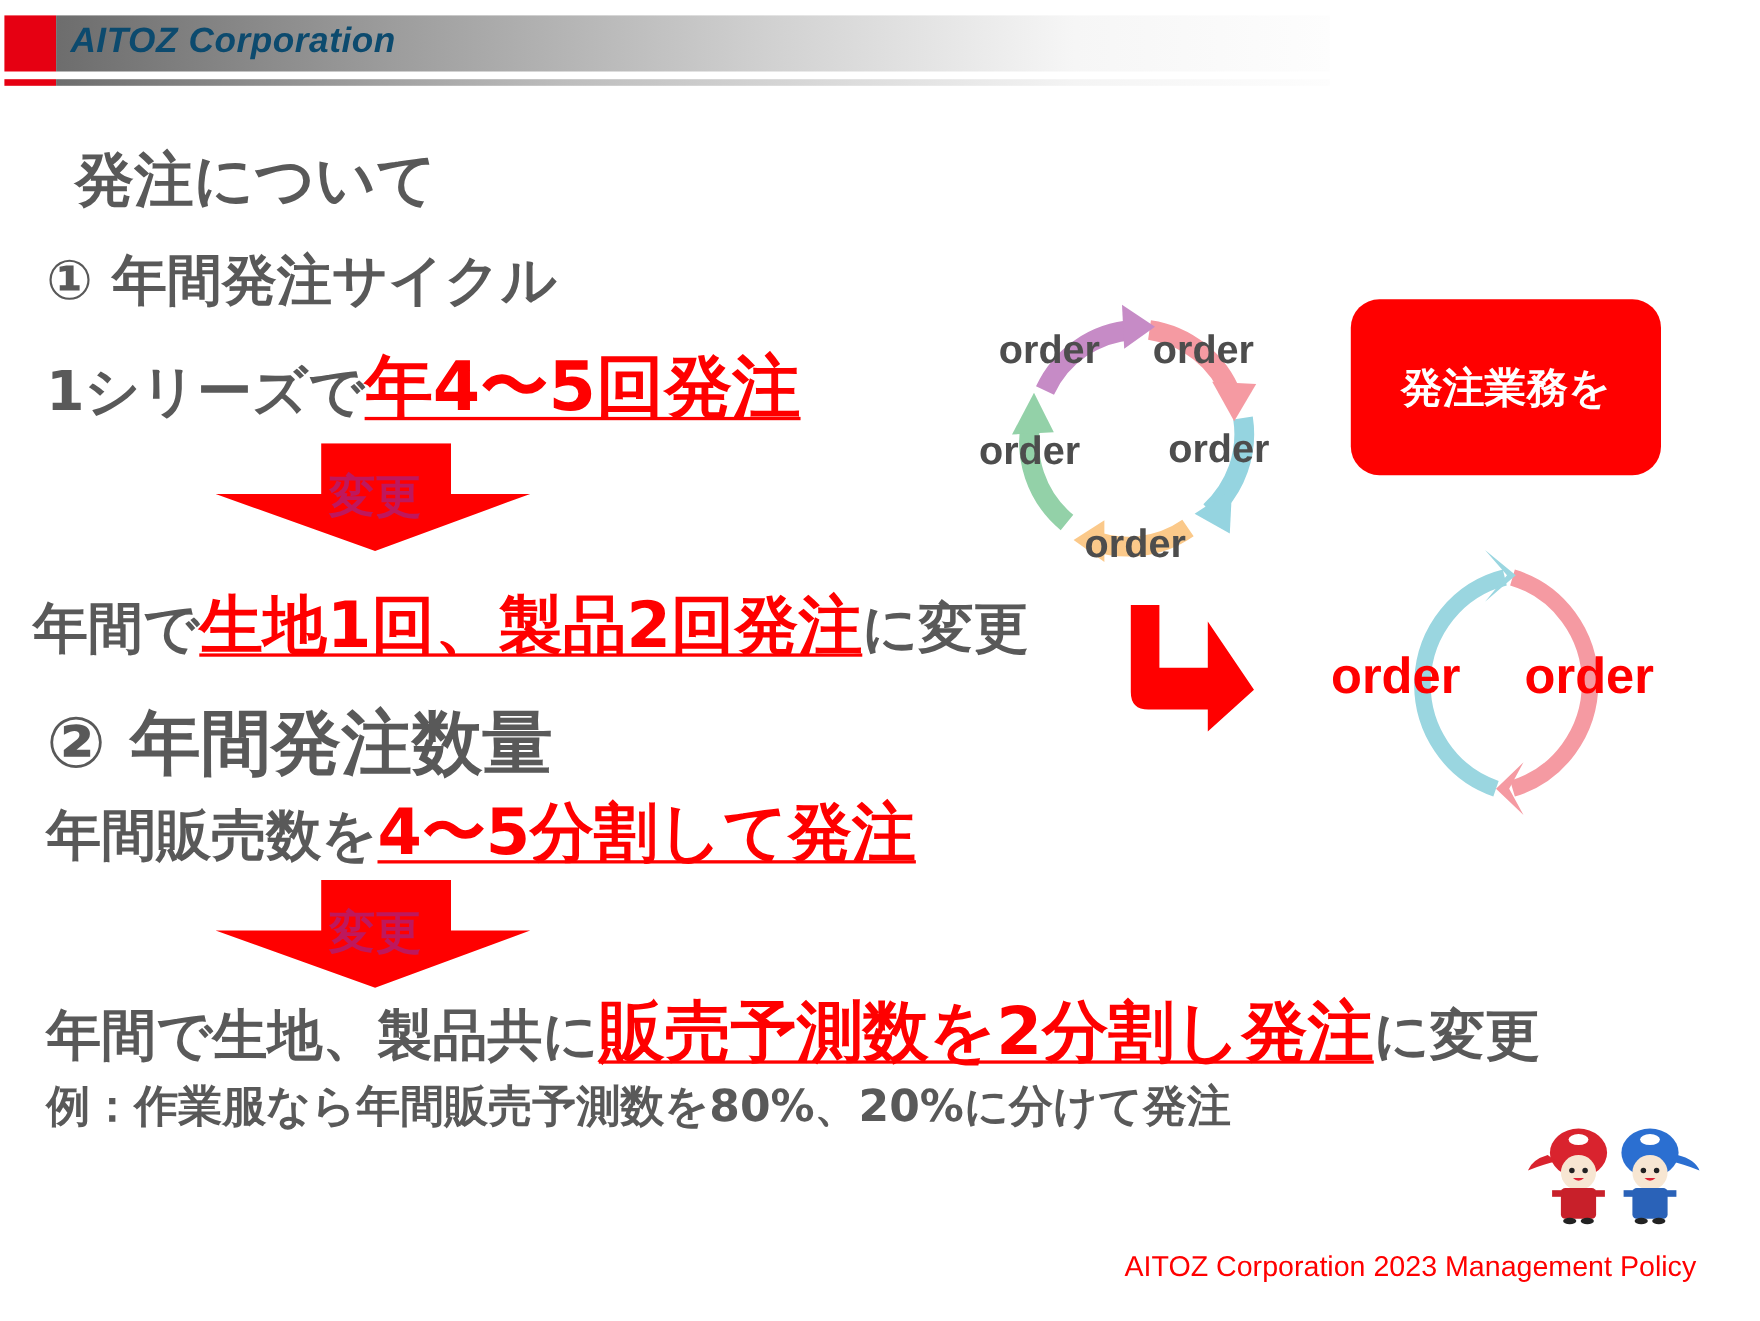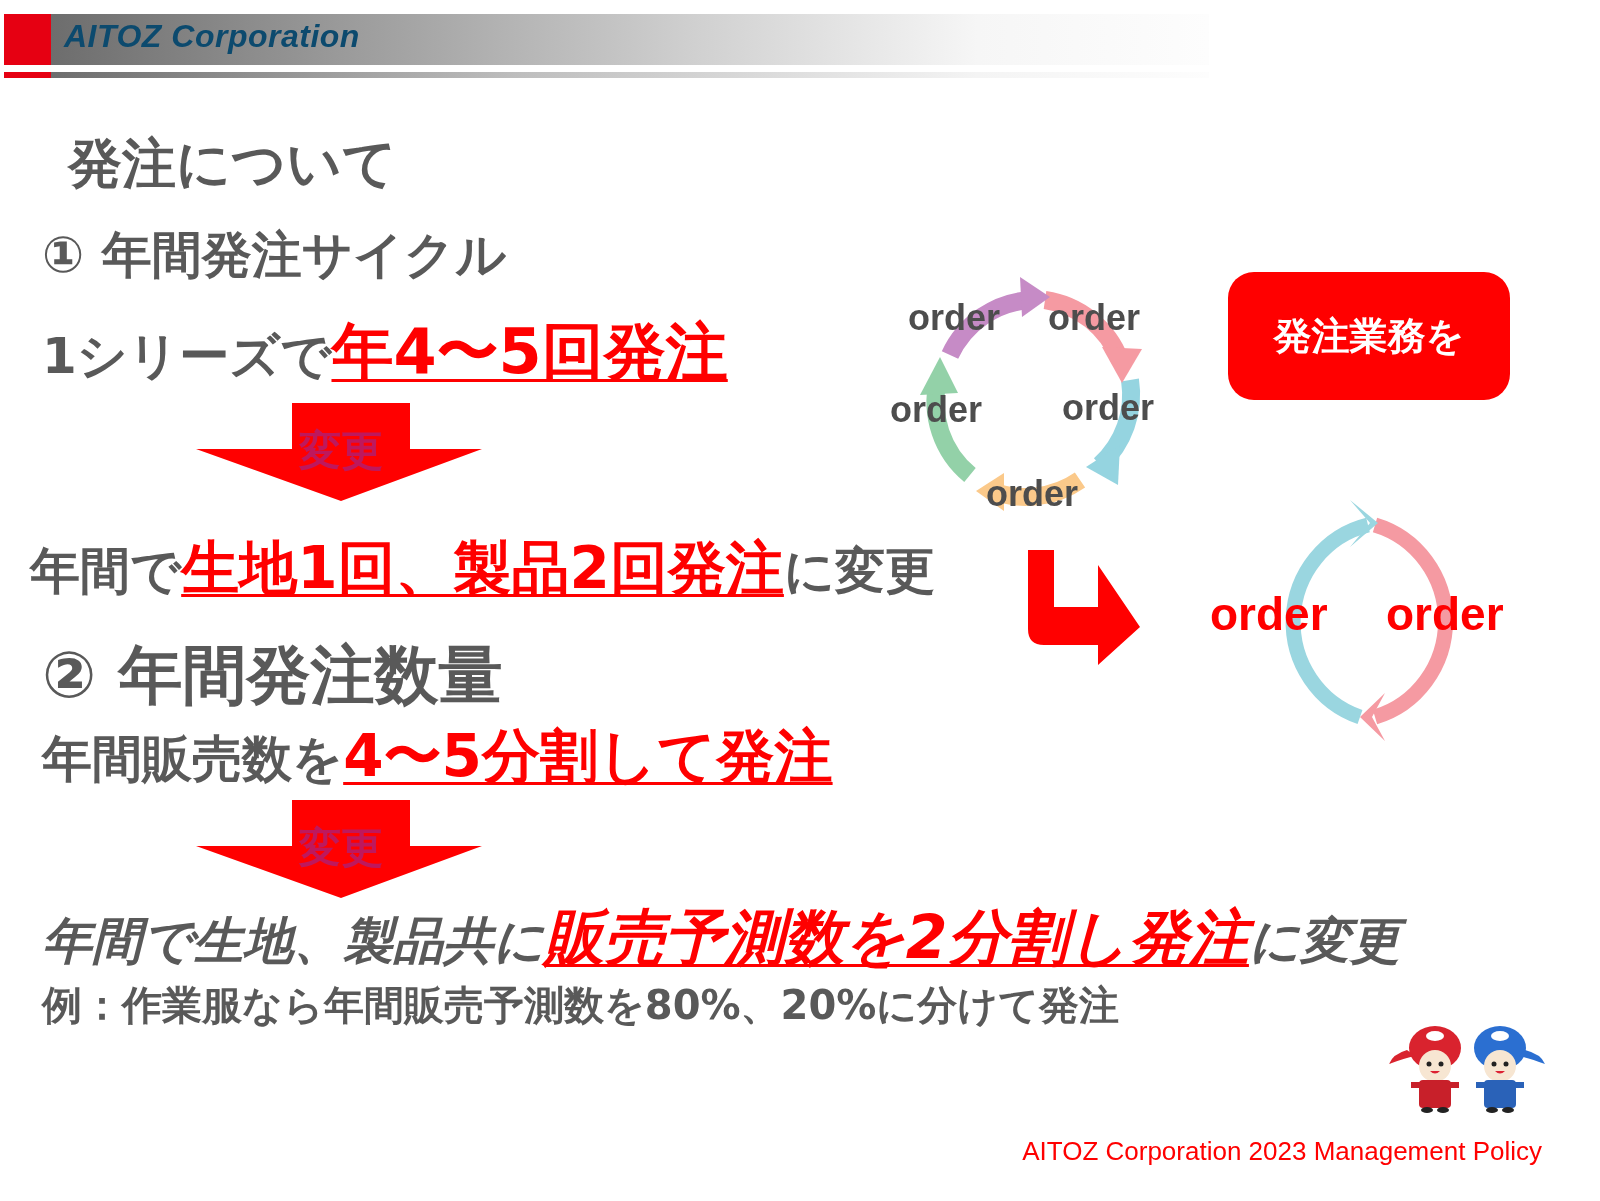--- a/index.html
+++ b/index.html
@@ -17,33 +17,33 @@
   .red { color:#ff0000; text-decoration:underline; text-decoration-thickness:3px; text-underline-offset:6px; }
   .title { left:68px; top:128px; font-size:54px; }
   .h1 { left:42px; top:222px; font-size:50px; }
   .l1 { left:42px; top:310px; font-size:50px; }
   .l1 .red { font-size:62px; }
   .l2 { left:30px; top:530px; font-size:50px; }
   .l2 .red { font-size:58px; }
   .h2 { left:42px; top:632px; font-size:64px; }
   .l3 { left:42px; top:718px; font-size:50px;text-align:right; }
   .l3 .red { font-size:58px; }
-  .l4 { left:42px; top:898px; font-size:50px;font-style:italic; }
+  .l4 { left:42px; top:898px; font-size:50px; }
   .l4 .red { font-size:60px; }
   .l5 { left:42px; top:978px; font-size:40px; }
   .down-arrow { position:absolute; width:290px; height:100px; }
   .down-arrow .label { position:absolute; left:0; width:290px; top:20px; text-align:center;
                        color:#be185d; font-weight:bold; font-size:42px; }
   .cycle5 { position:absolute; left:880px; top:265px; width:300px; height:260px; }
   .cycle2 { position:absolute; left:1200px; top:495px; width:360px; height:250px; }
   .order-dark { position:absolute; font-family:"Liberation Sans",sans-serif; font-weight:bold;
                 font-size:36px; color:#4d4d4d; }
   .order-red { position:absolute; font-family:"Liberation Sans",sans-serif; font-weight:bold;
                font-size:46px; color:#ff0000; }
-  .simple-box { position:absolute; left:1228px; top:272px; width:282px; height:128px; background:#ff0000;
+  .simple-box { position:absolute; left:1228px; top:272px; width:282px; height:160px; background:#ff0000;
                 border-radius:26px; color:#fff; font-weight:bold; font-size:38px; text-align:center;
                 display:flex; flex-direction:column; justify-content:center; line-height:52px; }
   .bend-arrow { position:absolute; left:1020px; top:545px; width:130px; height:125px; }
   .mascots { position:absolute; left:1385px; top:1020px; width:165px; height:95px; }
   .footer { position:absolute; right:58px; top:1136px; font-family:"Liberation Sans",sans-serif;
             font-size:26px; color:#ff0000; white-space:nowrap; }
 </style>
 </head>
 <body>
 

